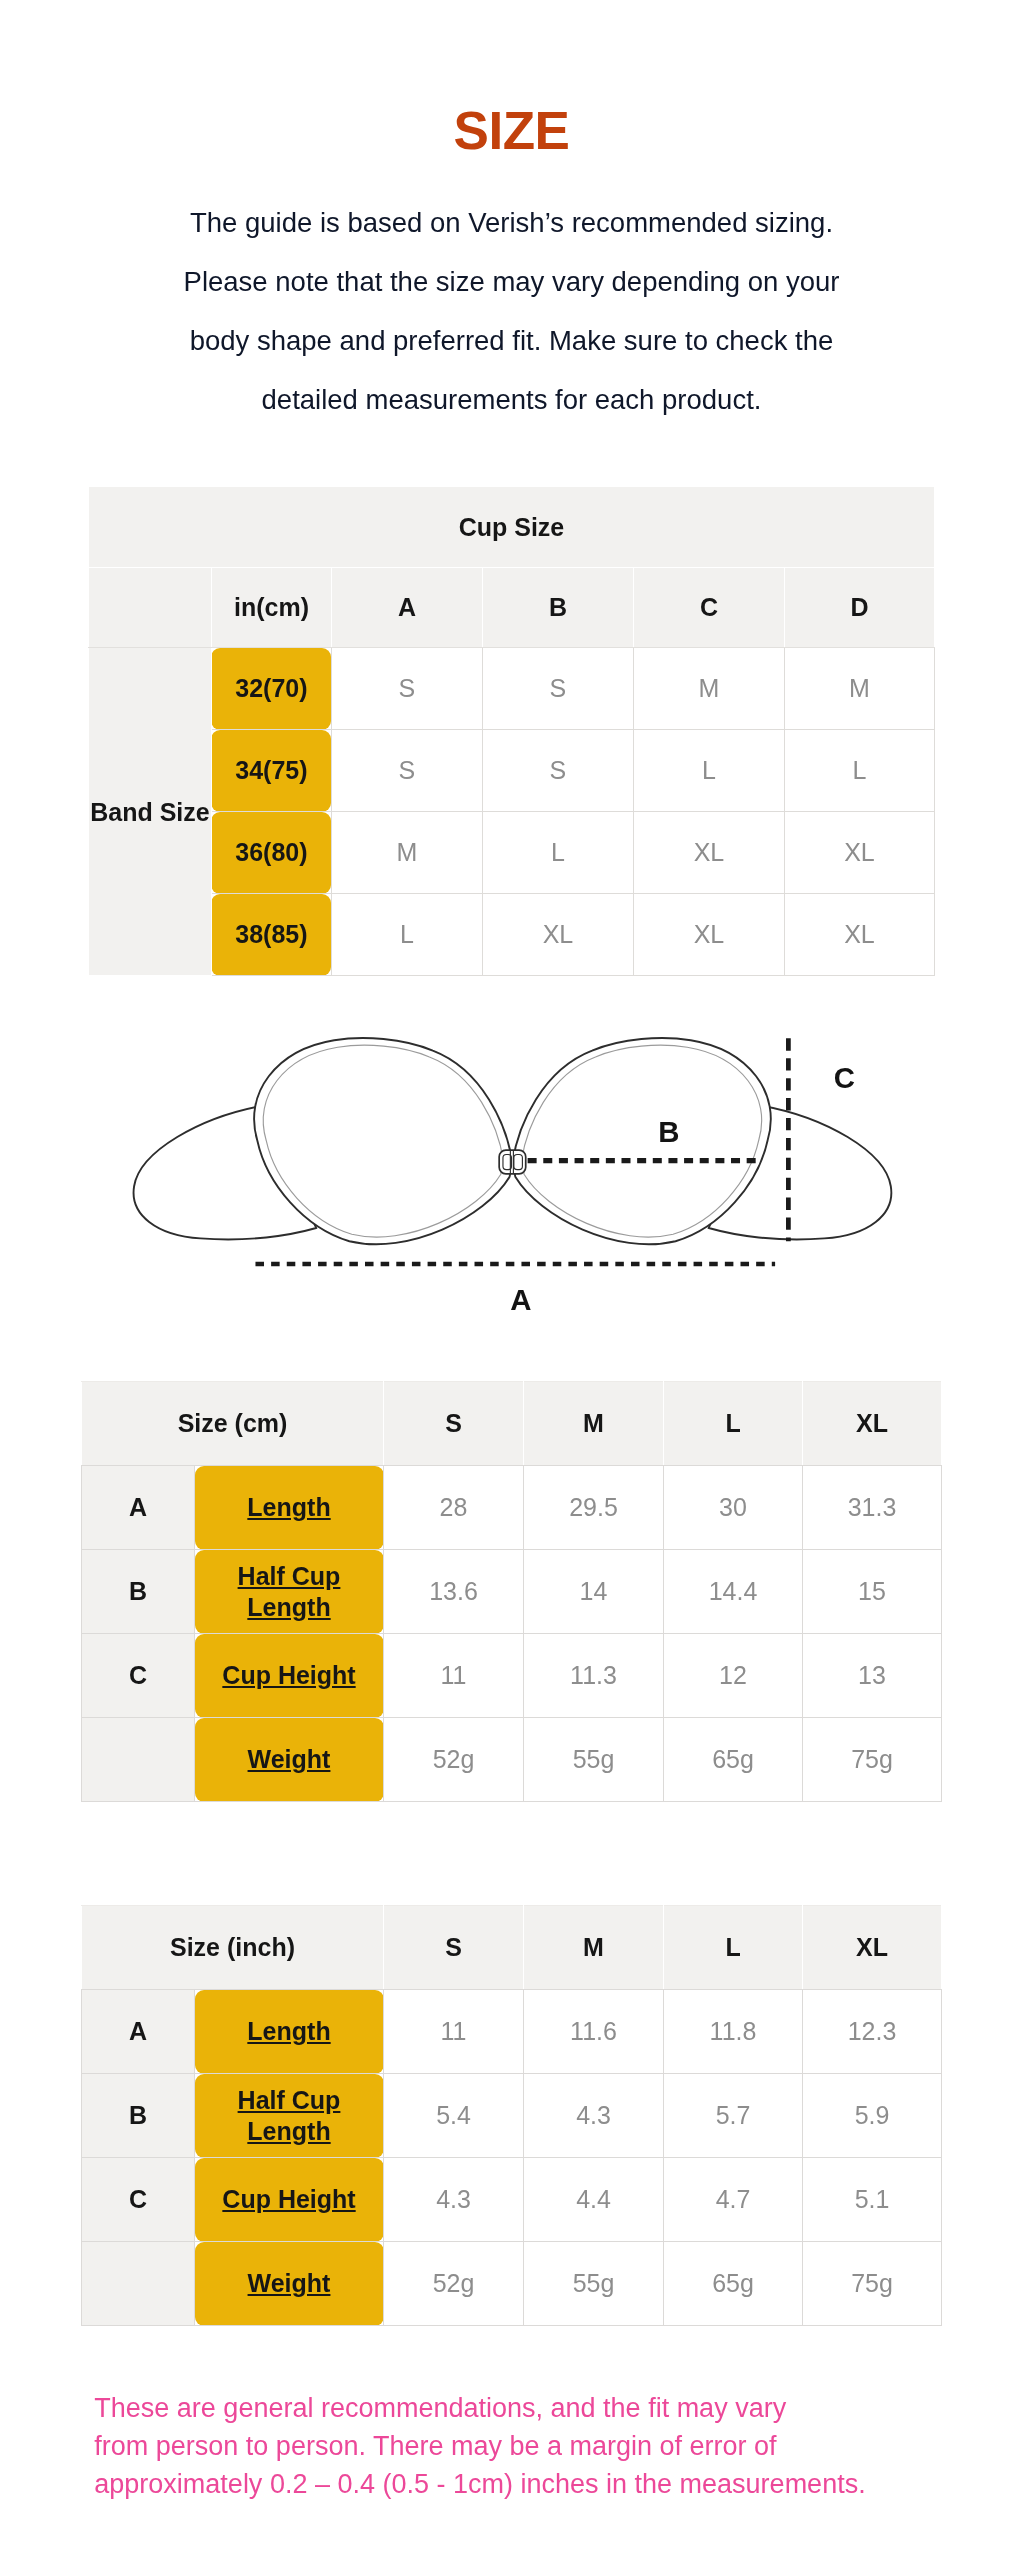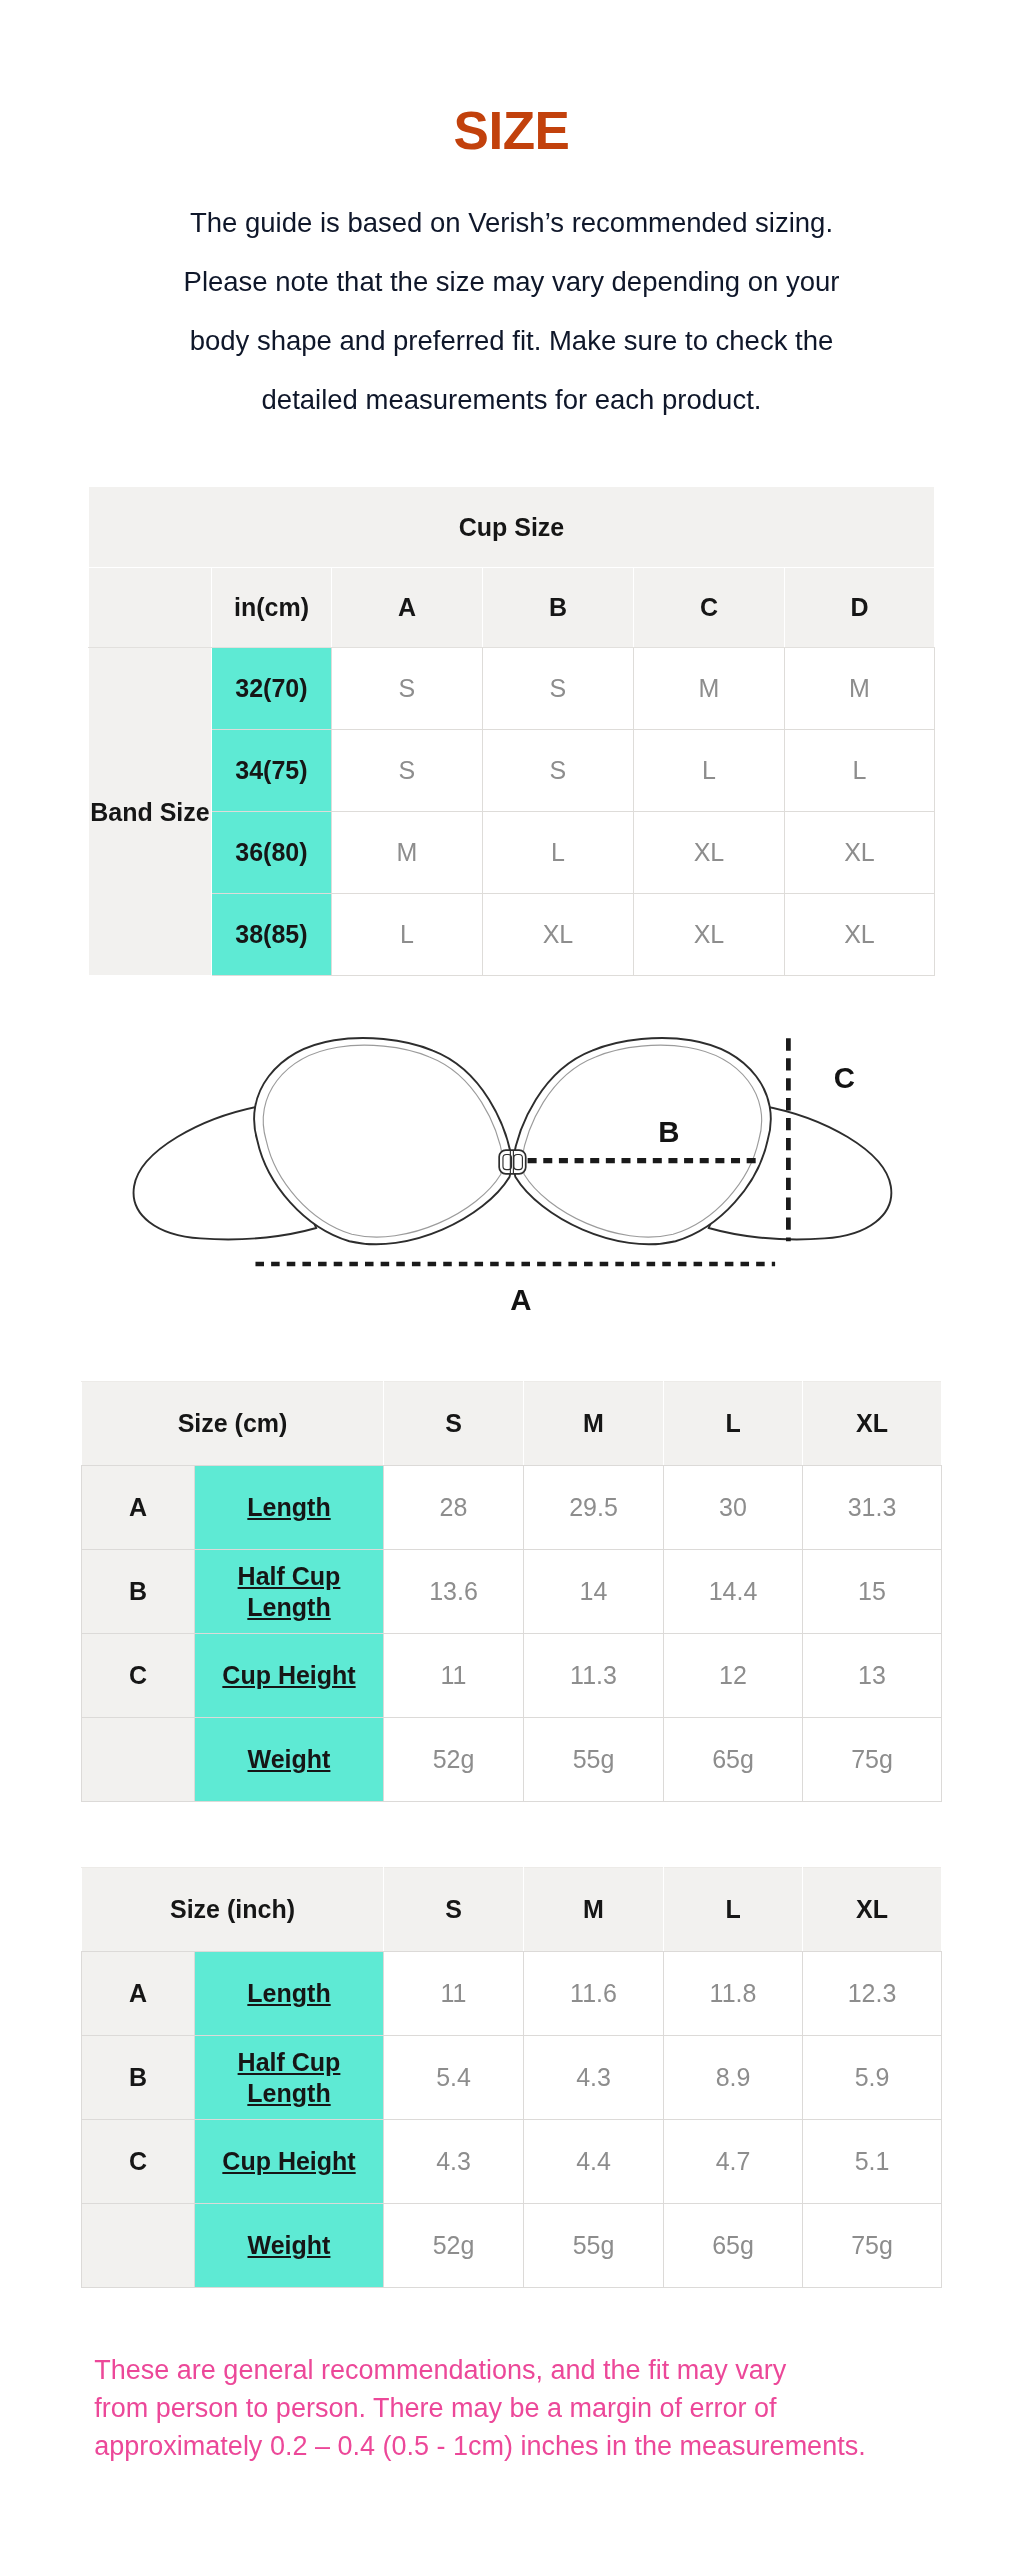--- a/index.html
+++ b/index.html
@@ -34,40 +34,40 @@
   table.tbl { border-collapse: collapse; table-layout: fixed; margin: 0 auto; }
   .tbl th, .tbl td {
     text-align: center;
     vertical-align: middle;
     font-size: 25px;
     padding: 0;
   }
   .tbl th { font-weight: 700; color: #161616; }
   .tbl td { font-weight: 400; color: #8d8d8d; }
   .tbl .g { background: #f2f1ef; }
-  .tbl .w { background: #5eead4; }
+  .tbl .w { background: #eab308; border-radius: 9px; }
 
   
   table.cup { width: 845px; margin-top: 57px; }
   .cup th, .cup td { border: 0.9px solid #dedcd9; }
   .cup .g { border: 1.9px solid #ffffff; }
   .cup tr.t2 .g { border-bottom: 0.9px solid #e2e0dd; }
   .cup tr.t1 th { height: 81px; }
   .cup tr.t2 th { height: 80px; }
   .cup tr.body th, .cup tr.body td { height: 82px; }
   .cup .band { line-height: 32px; }
 
   
   .diagram-box { margin-top: 49px; }
   svg.diagram { display: block; }
 
   
   table.sz { width: 861px; }
   table.sz.cm { margin-top: 43px; }
-  table.sz.inch { margin-top: 65px; padding-left: 36px; }
+  table.sz.inch { margin-top: 103px; padding-left: 36px; }
   .sz th, .sz td { border: 0.9px solid #dcdad8; }
   .sz tr.head th { height: 84px; }
   .sz tr.head .g { border-left: 1.9px solid #ffffff; border-right: 1.9px solid #ffffff; border-top: 0.9px solid #edebe8; border-bottom: 0.9px solid #dcdad8; text-align: center; }
   .sz tr.body th, .sz tr.body td { height: 84px; }
   .sz .label { line-height: 31px; text-decoration: underline; }
 
   
   .note { margin-top: 63px; margin-left: 13.3px; }
   .note-line {
     font-size: 27px;
@@ -259,21 +259,21 @@
         <td>11</td>
         <td>11.6</td>
         <td>11.8</td>
         <td>12.3</td>
       </tr>
       <tr class="body">
         <th class="g">B</th>
         <th class="w label">Half Cup Length</th>
         <td>5.4</td>
         <td>4.3</td>
-        <td>8.9</td>
+        <td>5.7</td>
         <td>5.9</td>
       </tr>
       <tr class="body">
         <th class="g">C</th>
         <th class="w label">Cup Height</th>
         <td>4.3</td>
         <td>4.4</td>
         <td>4.7</td>
         <td>5.1</td>
       </tr>

